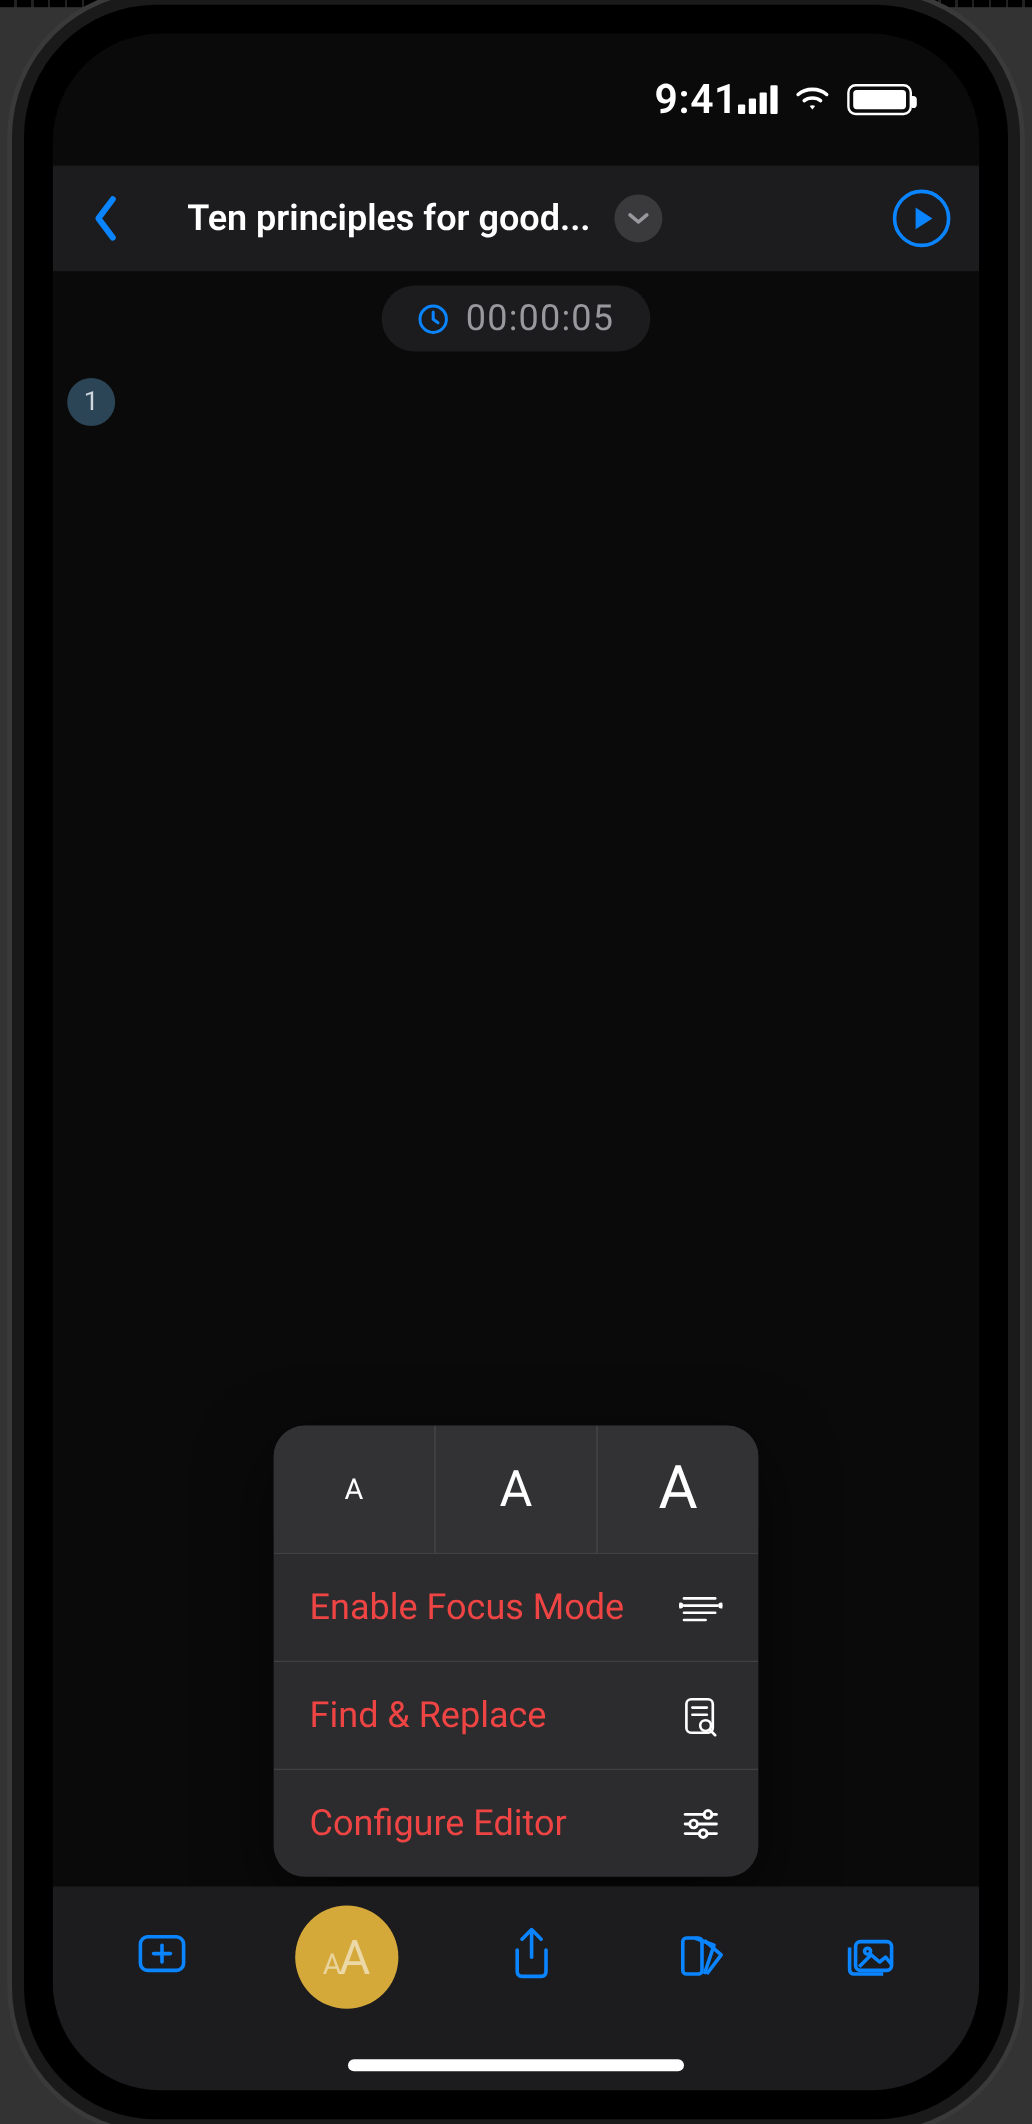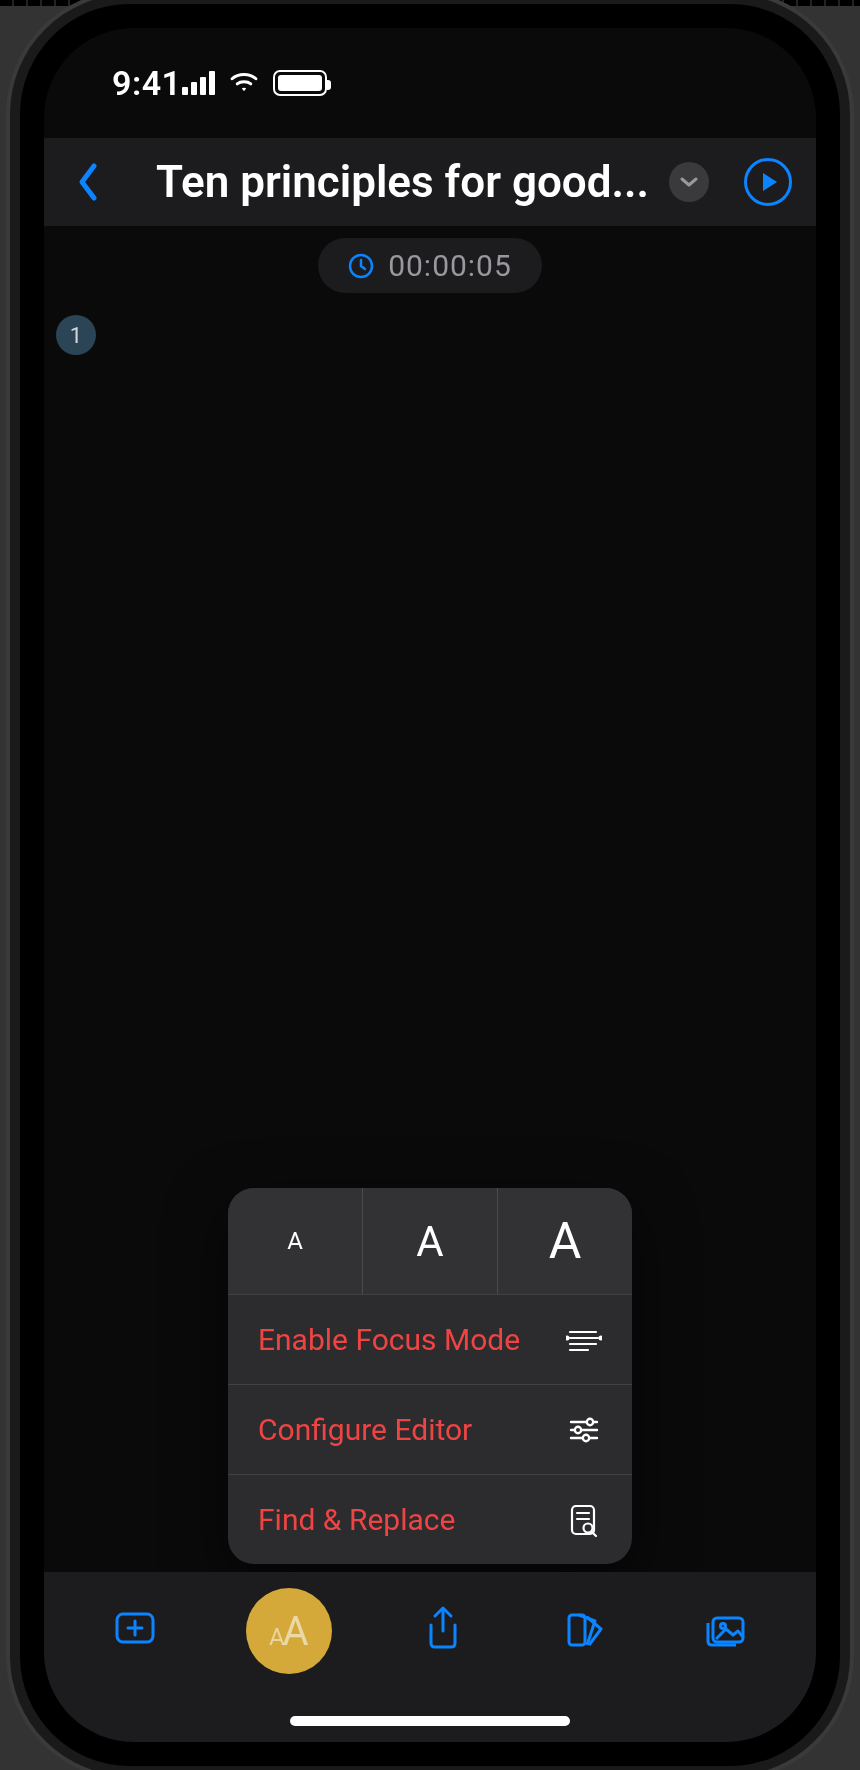--- a/index.html
+++ b/index.html
@@ -20,21 +20,21 @@
     background: #0a0a0a;
     border-radius: 90px;
     overflow: hidden;
   }
   
   
   .status-bar {
     height: 110px;
     display: flex;
     align-items: center;
-    justify-content: flex-start;
+    justify-content: flex-end;
     padding: 0 56px 0 68px;
     color: #fff;
   }
   .status-time { font-size: 34px; font-weight: 600; letter-spacing: 0.5px; }
   .status-icons { display: flex; align-items: center; gap: 12px; }
   .cell-bars { display: flex; align-items: flex-end; gap: 3px; height: 24px; }
   .cell-bars span { width: 6px; background: #fff; border-radius: 1px; }
   .cell-bars span:nth-child(1){height:8px}
   .cell-bars span:nth-child(2){height:13px}
   .cell-bars span:nth-child(3){height:18px}
@@ -58,21 +58,21 @@
     display: flex;
     align-items: center;
     padding: 0 24px;
     gap: 12px;
   }
   .back-btn { width: 40px; height: 40px; display:flex; align-items:center; justify-content:center; }
   .back-btn svg { width: 24px; height: 40px; }
   .nav-title {
     flex: 0 1 auto;
     margin-left: 36px;
-    font-size: 44px;
+    font-size: 30px;
     font-weight: 600;
     color: #fff;
     white-space: nowrap;
     overflow: hidden;
     text-overflow: ellipsis;
   }
   .dropdown-chevron {
     width: 40px; height: 40px;
     background: #3a3a3c;
     border-radius: 20px;
@@ -277,44 +277,44 @@
             <line x1="4" y1="10" x2="30" y2="10"></line>
             <line x1="4" y1="16" x2="32" y2="16"></line>
             <line x1="4" y1="22" x2="30" y2="22"></line>
             <line x1="4" y1="28" x2="22" y2="28"></line>
             <circle cx="1" cy="16" r="1.4" fill="#fff"></circle>
             <circle cx="35" cy="16" r="1.4" fill="#fff"></circle>
           </svg>
         </span>
       </div>
       <div class="popup-item">
+        <span>Find &amp; Replace</span>
+        <span class="popup-item-icon">
+          <svg viewBox="0 0 36 36" stroke="#fff" stroke-width="2.2" fill="none" stroke-linecap="round">
+            <rect x="6" y="4" width="22" height="28" rx="4"></rect>
+            <line x1="11" y1="11" x2="23" y2="11"></line>
+            <line x1="11" y1="17" x2="23" y2="17"></line>
+            <circle cx="22" cy="26" r="4.5"></circle>
+            <line x1="25.5" y1="29.5" x2="30" y2="34"></line>
+          </svg>
+        </span>
+      </div>
+      <div class="popup-item">
         <span>Configure Editor</span>
         <span class="popup-item-icon">
           <svg viewBox="0 0 36 36" stroke="#fff" stroke-width="2.4" fill="none" stroke-linecap="round">
             <line x1="5" y1="10" x2="31" y2="10"></line>
               <circle cx="24" cy="10" r="3.2" fill="#2c2c2e"></circle>
             <line x1="5" y1="18" x2="31" y2="18"></line>
               <circle cx="12" cy="18" r="3.2" fill="#2c2c2e"></circle>
             <line x1="5" y1="26" x2="31" y2="26"></line>
               <circle cx="20" cy="26" r="3.2" fill="#2c2c2e"></circle>
           </svg>
         </span>
       </div>
-      <div class="popup-item">
-        <span>Find &amp; Replace</span>
-        <span class="popup-item-icon">
-          <svg viewBox="0 0 36 36" stroke="#fff" stroke-width="2.2" fill="none" stroke-linecap="round">
-            <rect x="6" y="4" width="22" height="28" rx="4"></rect>
-            <line x1="11" y1="11" x2="23" y2="11"></line>
-            <line x1="11" y1="17" x2="23" y2="17"></line>
-            <circle cx="22" cy="26" r="4.5"></circle>
-            <line x1="25.5" y1="29.5" x2="30" y2="34"></line>
-          </svg>
-        </span>
-      </div>
     </div>
 
     <div class="toolbar">
       <div class="tool-btn">
         <span>
           <svg viewBox="0 0 46 46" stroke="#0a84ff" stroke-width="3" fill="none">
             <rect x="5" y="9" width="36" height="28" rx="6"></rect>
             <line x1="23" y1="16" x2="23" y2="30" stroke-linecap="round"></line>
             <line x1="16" y1="23" x2="30" y2="23" stroke-linecap="round"></line>
           </svg>

